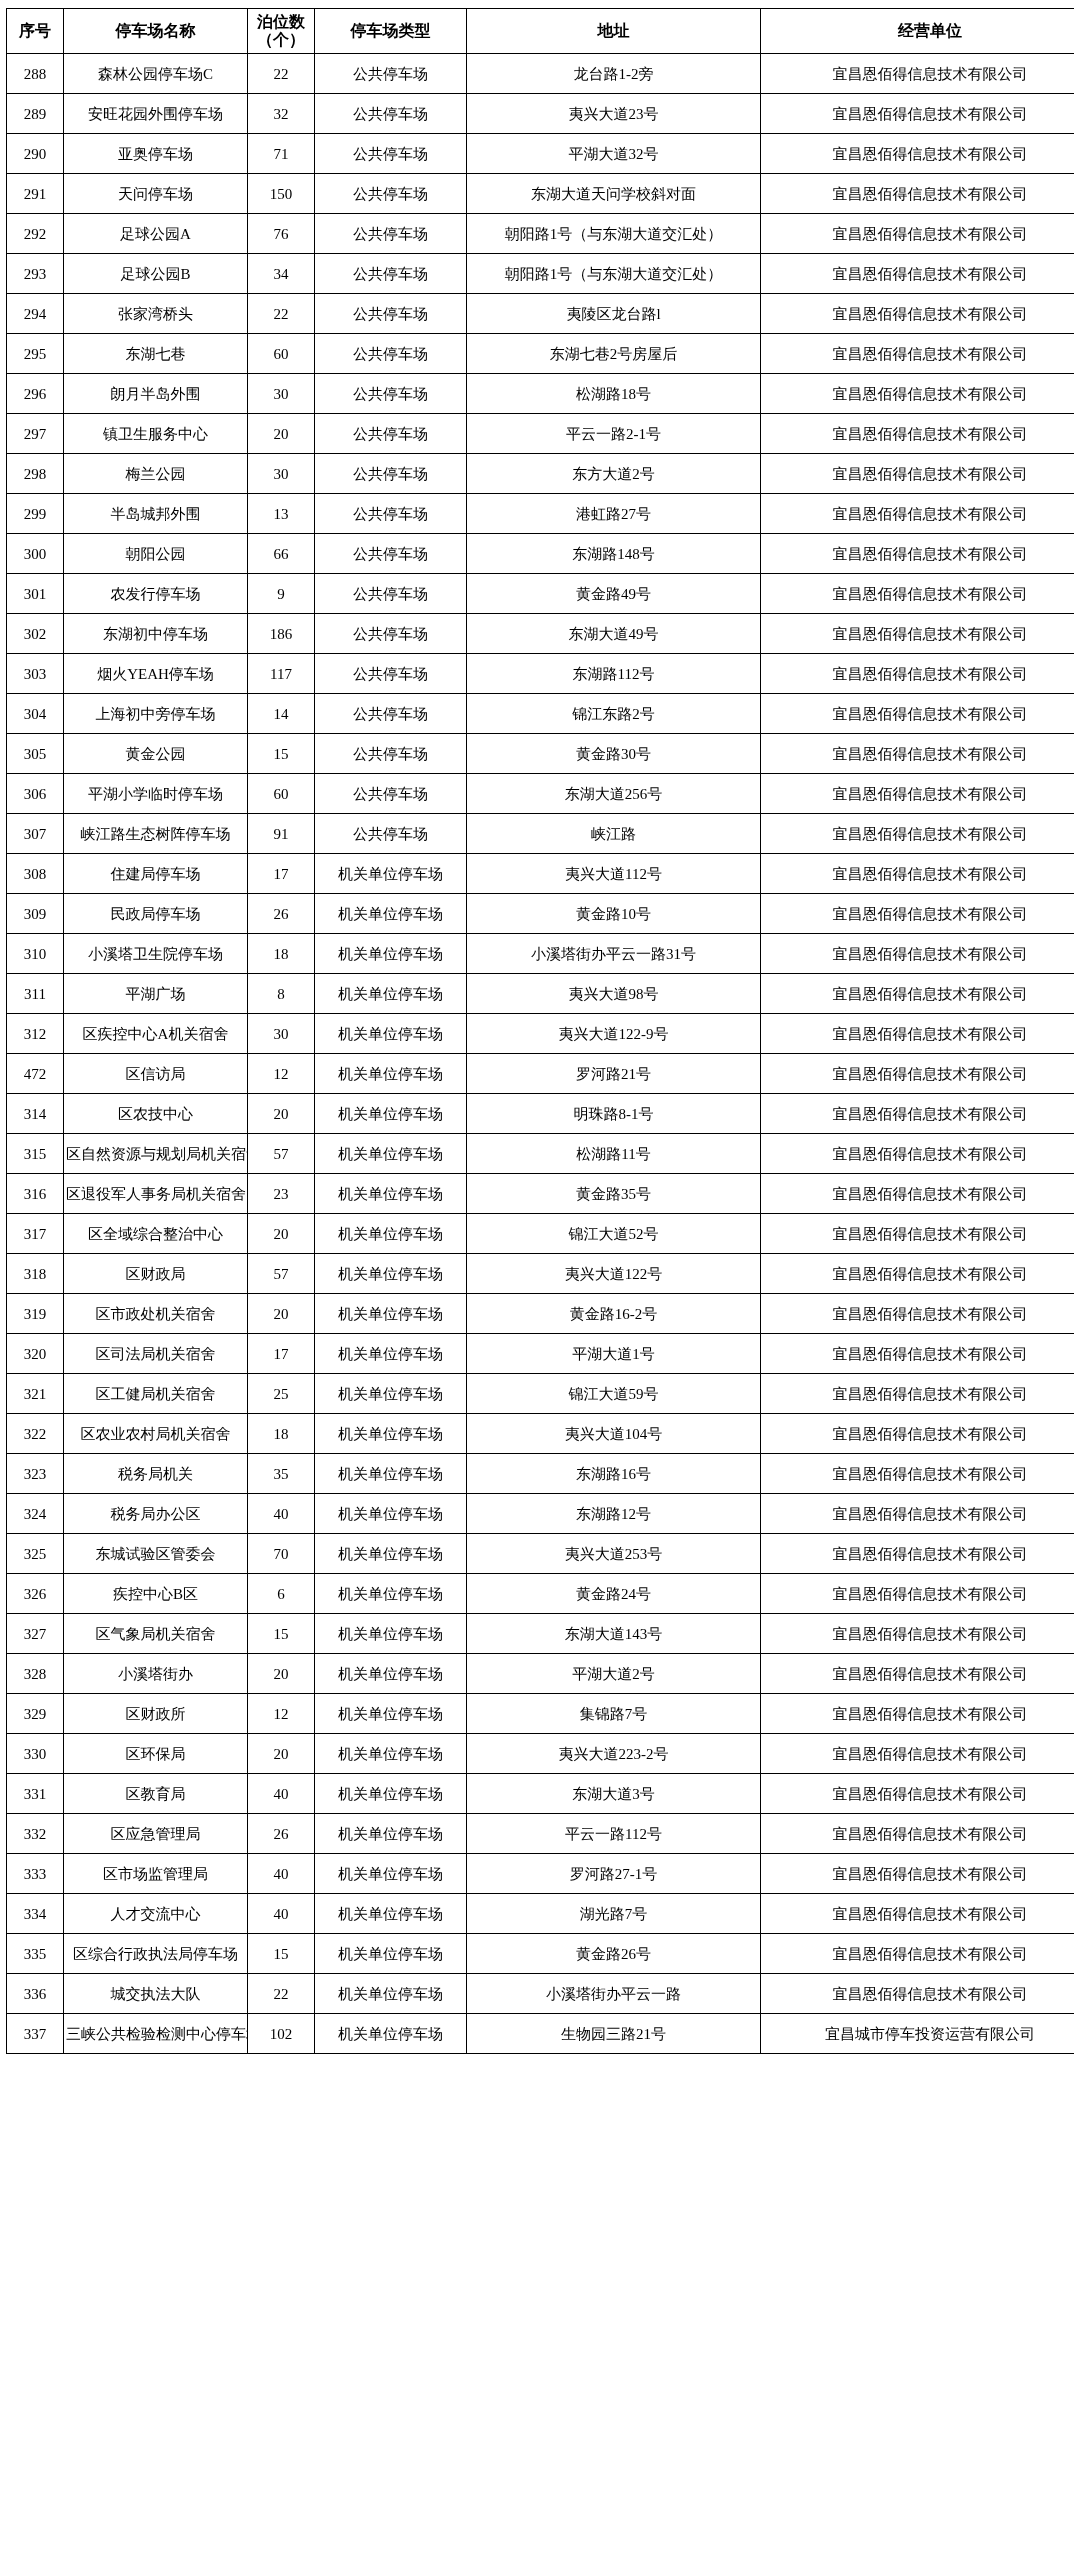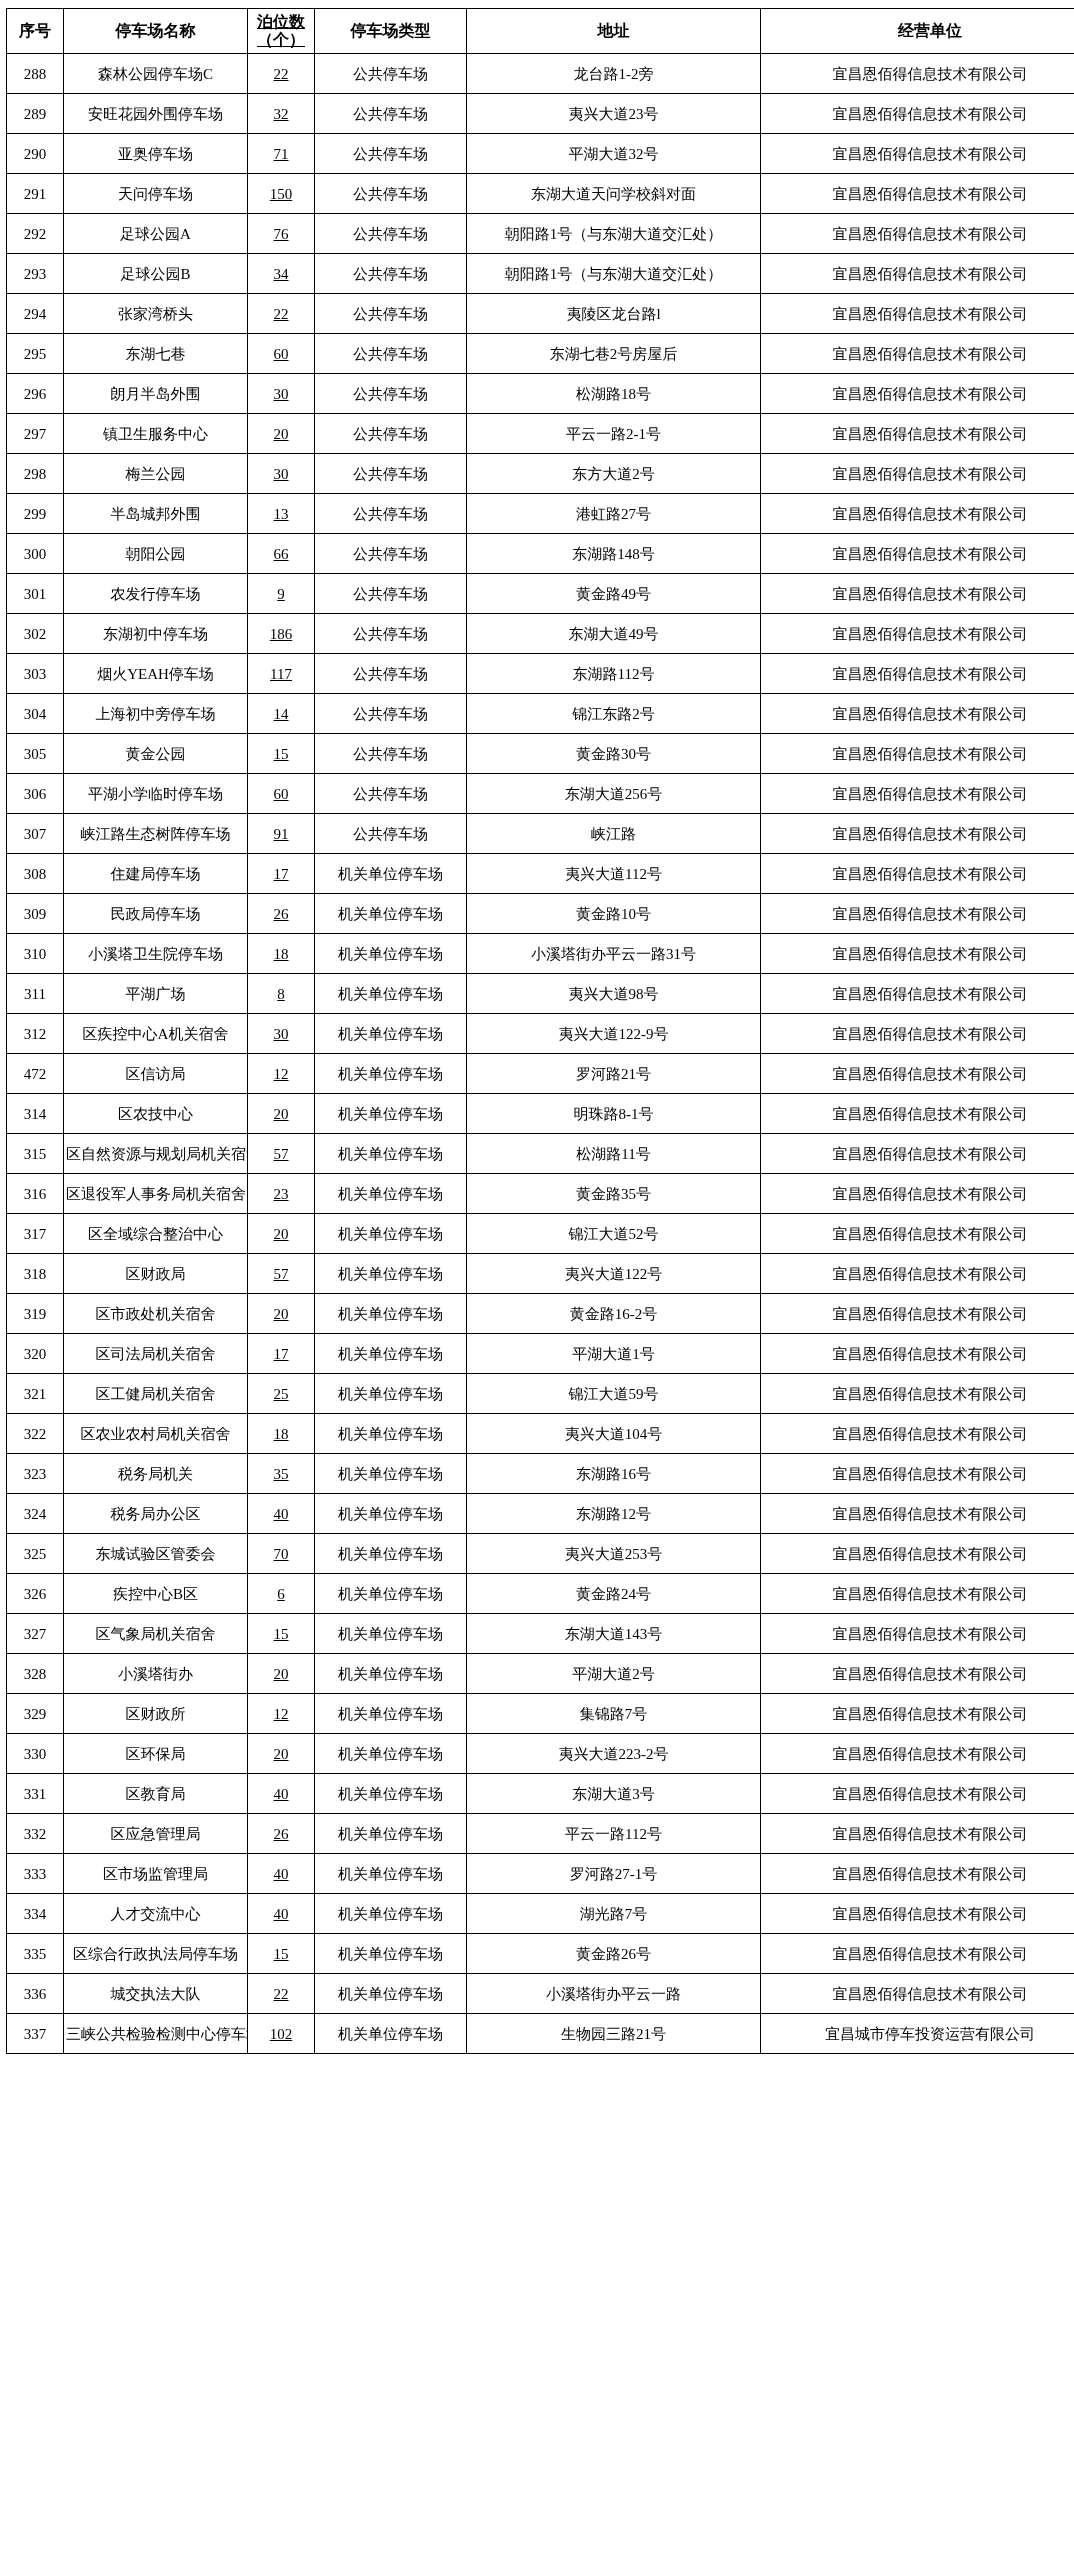--- a/index.html
+++ b/index.html
@@ -45,21 +45,21 @@
     overflow: hidden;
     white-space: nowrap;
   }
   table.parking-table th {
     font-weight: bold;
     font-size: 16px;
     height: 44px;
   }
   th.c-idx, td.c-idx { width: 52px; }
   th.c-name, td.c-name { width: 179px; }
-  th.c-slots, td.c-slots { width: 62px; text-decoration: underline; }
+  th.c-slots, td.c-slots { width: 62px; }
   th.c-type, td.c-type { width: 147px; }
   th.c-addr, td.c-addr { width: 289px; margin-left: 32px; }
   th.c-op, td.c-op { width: 334px; }
   .th-stack {
     display: flex;
     flex-direction: column;
     align-items: center;
     justify-content: center;
     line-height: 1.12;
   }

